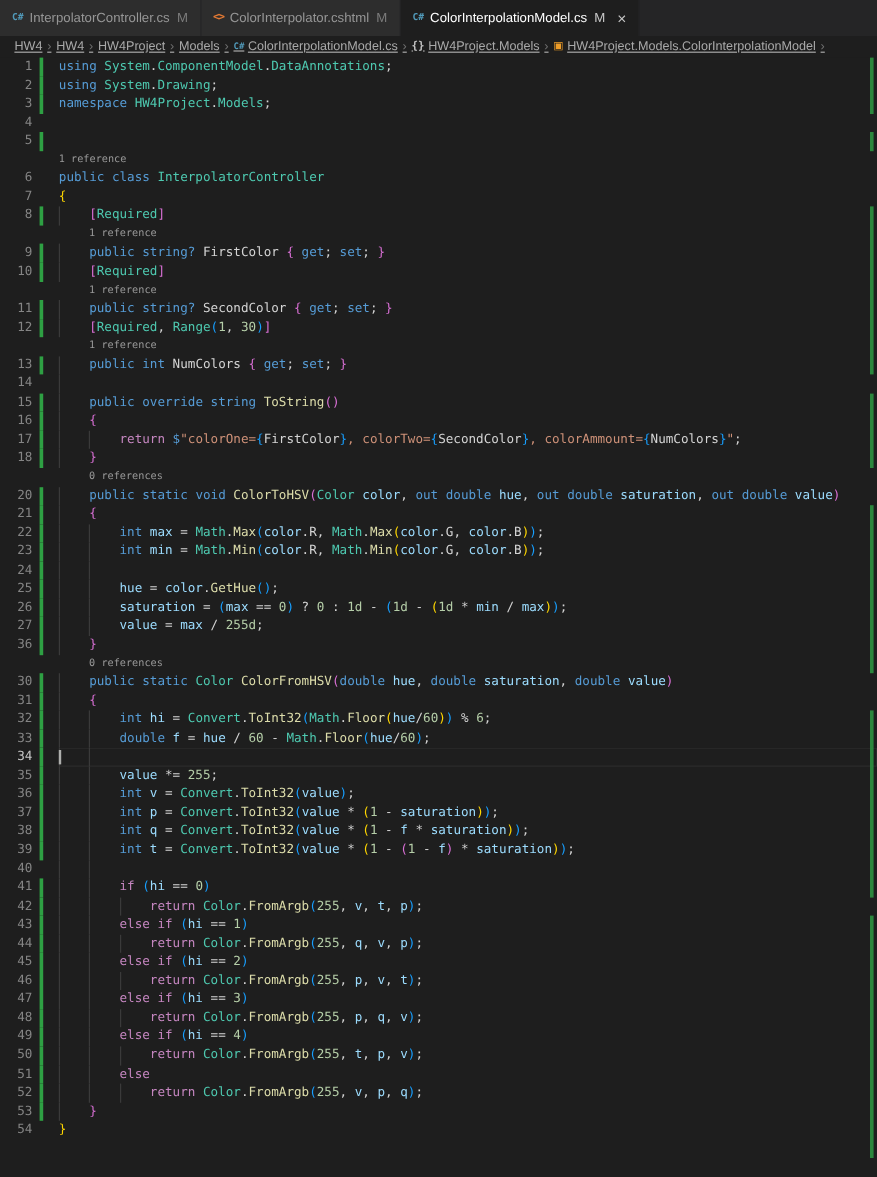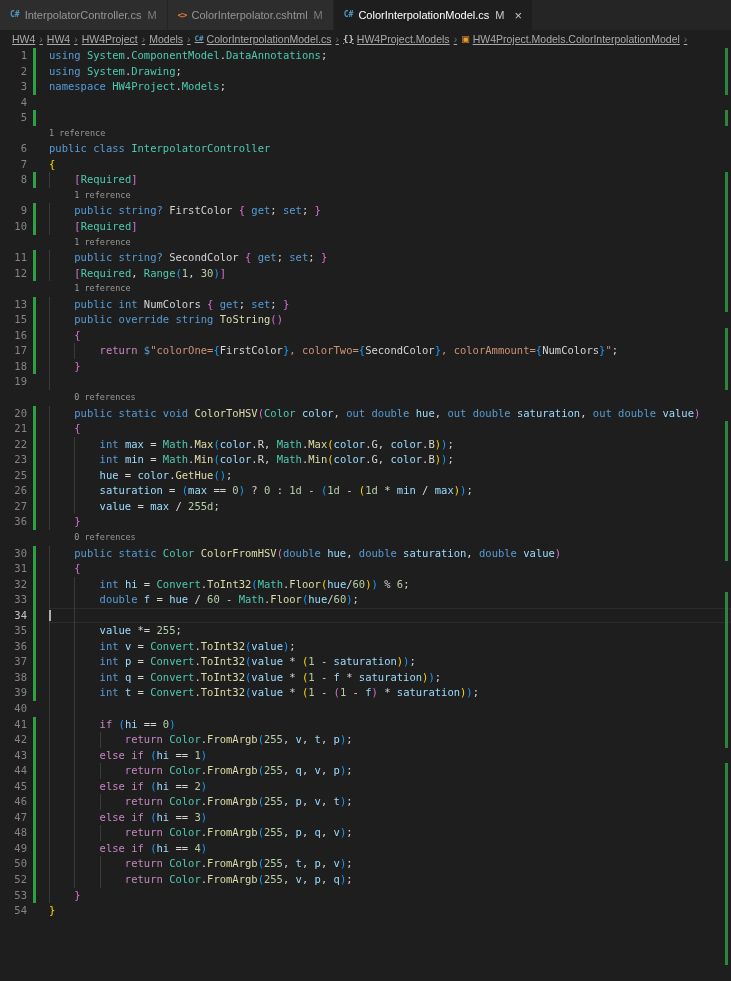--- a/index.html
+++ b/index.html
@@ -120,30 +120,31 @@
         <div class="row"><div class="num">7</div><div class="bar"></div><div class="content"><span class="seg-b1">{</span></div></div>
         <div class="row"><div class="num">8</div><div class="bar mod"></div><div class="content"><span class="guide" style="left: 0px;"></span><span class="seg-d">    </span><span class="seg-b2">[</span><span class="seg-t">Required</span><span class="seg-b2">]</span></div></div>
         <div class="row"><div class="num"></div><div class="bar"></div><div class="content lens" style="padding-left: 25.28px;">1 reference</div></div>
         <div class="row"><div class="num">9</div><div class="bar mod"></div><div class="content"><span class="guide" style="left: 0px;"></span><span class="seg-d">    </span><span class="seg-k">public </span><span class="seg-k">string</span><span class="seg-k">?</span><span class="seg-d"> FirstColor </span><span class="seg-b2">{ </span><span class="seg-k">get</span><span class="seg-d">; </span><span class="seg-k">set</span><span class="seg-d">; </span><span class="seg-b2">}</span></div></div>
         <div class="row"><div class="num">10</div><div class="bar mod"></div><div class="content"><span class="guide" style="left: 0px;"></span><span class="seg-d">    </span><span class="seg-b2">[</span><span class="seg-t">Required</span><span class="seg-b2">]</span></div></div>
         <div class="row"><div class="num"></div><div class="bar"></div><div class="content lens" style="padding-left: 25.28px;">1 reference</div></div>
         <div class="row"><div class="num">11</div><div class="bar mod"></div><div class="content"><span class="guide" style="left: 0px;"></span><span class="seg-d">    </span><span class="seg-k">public </span><span class="seg-k">string</span><span class="seg-k">?</span><span class="seg-d"> SecondColor </span><span class="seg-b2">{ </span><span class="seg-k">get</span><span class="seg-d">; </span><span class="seg-k">set</span><span class="seg-d">; </span><span class="seg-b2">}</span></div></div>
         <div class="row"><div class="num">12</div><div class="bar mod"></div><div class="content"><span class="guide" style="left: 0px;"></span><span class="seg-d">    </span><span class="seg-b2">[</span><span class="seg-t">Required</span><span class="seg-d">, </span><span class="seg-t">Range</span><span class="seg-b3">(</span><span class="seg-n">1</span><span class="seg-d">, </span><span class="seg-n">30</span><span class="seg-b3">)</span><span class="seg-b2">]</span></div></div>
         <div class="row"><div class="num"></div><div class="bar"></div><div class="content lens" style="padding-left: 25.28px;">1 reference</div></div>
         <div class="row"><div class="num">13</div><div class="bar mod"></div><div class="content"><span class="guide" style="left: 0px;"></span><span class="seg-d">    </span><span class="seg-k">public </span><span class="seg-k">int</span><span class="seg-d"> NumColors </span><span class="seg-b2">{ </span><span class="seg-k">get</span><span class="seg-d">; </span><span class="seg-k">set</span><span class="seg-d">; </span><span class="seg-b2">}</span></div></div>
+        <div class="row"><div class="num">14</div><div class="bar"></div><div class="content"><span class="guide" style="left: 0px;"></span><span class="seg-d">    </span></div></div>
         <div class="row"><div class="num">15</div><div class="bar mod"></div><div class="content"><span class="guide" style="left: 0px;"></span><span class="seg-d">    </span><span class="seg-k">public </span><span class="seg-k">override </span><span class="seg-k">string </span><span class="seg-m">ToString</span><span class="seg-b2">()</span></div></div>
         <div class="row"><div class="num">16</div><div class="bar mod"></div><div class="content"><span class="guide" style="left: 0px;"></span><span class="seg-d">    </span><span class="seg-b2">{</span></div></div>
         <div class="row"><div class="num">17</div><div class="bar mod"></div><div class="content"><span class="guide" style="left: 0px;"></span><span class="guide" style="left: 25.28px;"></span><span class="seg-d">        </span><span class="seg-c">return </span><span class="seg-k">$</span><span class="seg-s">"colorOne=</span><span class="seg-b3">{</span><span class="seg-d">FirstColor</span><span class="seg-b3">}</span><span class="seg-s">, colorTwo=</span><span class="seg-b3">{</span><span class="seg-d">SecondColor</span><span class="seg-b3">}</span><span class="seg-s">, colorAmmount=</span><span class="seg-b3">{</span><span class="seg-d">NumColors</span><span class="seg-b3">}</span><span class="seg-s">"</span><span class="seg-d">;</span></div></div>
         <div class="row"><div class="num">18</div><div class="bar mod"></div><div class="content"><span class="guide" style="left: 0px;"></span><span class="seg-d">    </span><span class="seg-b2">}</span></div></div>
-        <div class="row"><div class="num">19</div><div class="bar"></div><div class="content"><span class="guide" style="left: 0px;"></span><span class="seg-d">    </span></div></div>
         <div class="row"><div class="num"></div><div class="bar"></div><div class="content lens" style="padding-left: 25.28px;">0 references</div></div>
         <div class="row"><div class="num">20</div><div class="bar mod"></div><div class="content"><span class="guide" style="left: 0px;"></span><span class="seg-d">    </span><span class="seg-k">public </span><span class="seg-k">static </span><span class="seg-k">void </span><span class="seg-m">ColorToHSV</span><span class="seg-b2">(</span><span class="seg-t">Color </span><span class="seg-v">color</span><span class="seg-d">, </span><span class="seg-k">out </span><span class="seg-k">double </span><span class="seg-v">hue</span><span class="seg-d">, </span><span class="seg-k">out </span><span class="seg-k">double </span><span class="seg-v">saturation</span><span class="seg-d">, </span><span class="seg-k">out </span><span class="seg-k">double </span><span class="seg-v">value</span><span class="seg-b2">)</span></div></div>
         <div class="row"><div class="num">21</div><div class="bar mod"></div><div class="content"><span class="guide" style="left: 0px;"></span><span class="seg-d">    </span><span class="seg-b2">{</span></div></div>
         <div class="row"><div class="num">22</div><div class="bar mod"></div><div class="content"><span class="guide" style="left: 0px;"></span><span class="guide" style="left: 25.28px;"></span><span class="seg-d">        </span><span class="seg-k">int </span><span class="seg-v">max</span><span class="seg-d"> = </span><span class="seg-t">Math</span><span class="seg-d">.</span><span class="seg-m">Max</span><span class="seg-b3">(</span><span class="seg-v">color</span><span class="seg-d">.R, </span><span class="seg-t">Math</span><span class="seg-d">.</span><span class="seg-m">Max</span><span class="seg-b1">(</span><span class="seg-v">color</span><span class="seg-d">.G, </span><span class="seg-v">color</span><span class="seg-d">.B</span><span class="seg-b1">)</span><span class="seg-b3">)</span><span class="seg-d">;</span></div></div>
         <div class="row"><div class="num">23</div><div class="bar mod"></div><div class="content"><span class="guide" style="left: 0px;"></span><span class="guide" style="left: 25.28px;"></span><span class="seg-d">        </span><span class="seg-k">int </span><span class="seg-v">min</span><span class="seg-d"> = </span><span class="seg-t">Math</span><span class="seg-d">.</span><span class="seg-m">Min</span><span class="seg-b3">(</span><span class="seg-v">color</span><span class="seg-d">.R, </span><span class="seg-t">Math</span><span class="seg-d">.</span><span class="seg-m">Min</span><span class="seg-b1">(</span><span class="seg-v">color</span><span class="seg-d">.G, </span><span class="seg-v">color</span><span class="seg-d">.B</span><span class="seg-b1">)</span><span class="seg-b3">)</span><span class="seg-d">;</span></div></div>
+        <div class="row"><div class="num">24</div><div class="bar mod"></div><div class="content"><span class="guide" style="left: 0px;"></span><span class="guide" style="left: 25.28px;"></span><span class="seg-d">        </span></div></div>
         <div class="row"><div class="num">25</div><div class="bar mod"></div><div class="content"><span class="guide" style="left: 0px;"></span><span class="guide" style="left: 25.28px;"></span><span class="seg-d">        </span><span class="seg-v">hue</span><span class="seg-d"> = </span><span class="seg-v">color</span><span class="seg-d">.</span><span class="seg-m">GetHue</span><span class="seg-b3">()</span><span class="seg-d">;</span></div></div>
         <div class="row"><div class="num">26</div><div class="bar mod"></div><div class="content"><span class="guide" style="left: 0px;"></span><span class="guide" style="left: 25.28px;"></span><span class="seg-d">        </span><span class="seg-v">saturation</span><span class="seg-d"> = </span><span class="seg-b3">(</span><span class="seg-v">max</span><span class="seg-d"> == </span><span class="seg-n">0</span><span class="seg-b3">)</span><span class="seg-d"> ? </span><span class="seg-n">0</span><span class="seg-d"> : </span><span class="seg-n">1d</span><span class="seg-d"> - </span><span class="seg-b3">(</span><span class="seg-n">1d</span><span class="seg-d"> - </span><span class="seg-b1">(</span><span class="seg-n">1d</span><span class="seg-d"> * </span><span class="seg-v">min</span><span class="seg-d"> / </span><span class="seg-v">max</span><span class="seg-b1">)</span><span class="seg-b3">)</span><span class="seg-d">;</span></div></div>
         <div class="row"><div class="num">27</div><div class="bar mod"></div><div class="content"><span class="guide" style="left: 0px;"></span><span class="guide" style="left: 25.28px;"></span><span class="seg-d">        </span><span class="seg-v">value</span><span class="seg-d"> = </span><span class="seg-v">max</span><span class="seg-d"> / </span><span class="seg-n">255d</span><span class="seg-d">;</span></div></div>
         <div class="row"><div class="num">36</div><div class="bar mod"></div><div class="content"><span class="guide" style="left: 0px;"></span><span class="seg-d">    </span><span class="seg-b2">}</span></div></div>
         <div class="row"><div class="num"></div><div class="bar"></div><div class="content lens" style="padding-left: 25.28px;">0 references</div></div>
         <div class="row"><div class="num">30</div><div class="bar mod"></div><div class="content"><span class="guide" style="left: 0px;"></span><span class="seg-d">    </span><span class="seg-k">public </span><span class="seg-k">static </span><span class="seg-t">Color </span><span class="seg-m">ColorFromHSV</span><span class="seg-b2">(</span><span class="seg-k">double </span><span class="seg-v">hue</span><span class="seg-d">, </span><span class="seg-k">double </span><span class="seg-v">saturation</span><span class="seg-d">, </span><span class="seg-k">double </span><span class="seg-v">value</span><span class="seg-b2">)</span></div></div>
         <div class="row"><div class="num">31</div><div class="bar mod"></div><div class="content"><span class="guide" style="left: 0px;"></span><span class="seg-d">    </span><span class="seg-b2">{</span></div></div>
         <div class="row"><div class="num">32</div><div class="bar mod"></div><div class="content"><span class="guide" style="left: 0px;"></span><span class="guide" style="left: 25.28px;"></span><span class="seg-d">        </span><span class="seg-k">int </span><span class="seg-v">hi</span><span class="seg-d"> = </span><span class="seg-t">Convert</span><span class="seg-d">.</span><span class="seg-m">ToInt32</span><span class="seg-b3">(</span><span class="seg-t">Math</span><span class="seg-d">.</span><span class="seg-m">Floor</span><span class="seg-b1">(</span><span class="seg-v">hue</span><span class="seg-d">/</span><span class="seg-n">60</span><span class="seg-b1">)</span><span class="seg-b3">)</span><span class="seg-d"> % </span><span class="seg-n">6</span><span class="seg-d">;</span></div></div>
         <div class="row"><div class="num">33</div><div class="bar mod"></div><div class="content"><span class="guide" style="left: 0px;"></span><span class="guide" style="left: 25.28px;"></span><span class="seg-d">        </span><span class="seg-k">double </span><span class="seg-v">f</span><span class="seg-d"> = </span><span class="seg-v">hue</span><span class="seg-d"> / </span><span class="seg-n">60</span><span class="seg-d"> - </span><span class="seg-t">Math</span><span class="seg-d">.</span><span class="seg-m">Floor</span><span class="seg-b3">(</span><span class="seg-v">hue</span><span class="seg-d">/</span><span class="seg-n">60</span><span class="seg-b3">)</span><span class="seg-d">;</span></div></div>
         <div class="row current"><div class="num">34</div><div class="bar mod"></div><div class="content"><span class="guide" style="left: 0px;"></span><span class="guide" style="left: 25.28px;"></span><span class="seg-d">        </span><span class="cursor"></span></div></div>
@@ -156,20 +157,21 @@
         <div class="row"><div class="num">41</div><div class="bar mod"></div><div class="content"><span class="guide" style="left: 0px;"></span><span class="guide" style="left: 25.28px;"></span><span class="seg-d">        </span><span class="seg-c">if </span><span class="seg-b3">(</span><span class="seg-v">hi</span><span class="seg-d"> == </span><span class="seg-n">0</span><span class="seg-b3">)</span></div></div>
         <div class="row"><div class="num">42</div><div class="bar mod"></div><div class="content"><span class="guide" style="left: 0px;"></span><span class="guide" style="left: 25.28px;"></span><span class="guide" style="left: 50.56px;"></span><span class="seg-d">            </span><span class="seg-c">return </span><span class="seg-t">Color</span><span class="seg-d">.</span><span class="seg-m">FromArgb</span><span class="seg-b3">(</span><span class="seg-n">255</span><span class="seg-d">, </span><span class="seg-v">v</span><span class="seg-d">, </span><span class="seg-v">t</span><span class="seg-d">, </span><span class="seg-v">p</span><span class="seg-b3">)</span><span class="seg-d">;</span></div></div>
         <div class="row"><div class="num">43</div><div class="bar mod"></div><div class="content"><span class="guide" style="left: 0px;"></span><span class="guide" style="left: 25.28px;"></span><span class="seg-d">        </span><span class="seg-c">else if </span><span class="seg-b3">(</span><span class="seg-v">hi</span><span class="seg-d"> == </span><span class="seg-n">1</span><span class="seg-b3">)</span></div></div>
         <div class="row"><div class="num">44</div><div class="bar mod"></div><div class="content"><span class="guide" style="left: 0px;"></span><span class="guide" style="left: 25.28px;"></span><span class="guide" style="left: 50.56px;"></span><span class="seg-d">            </span><span class="seg-c">return </span><span class="seg-t">Color</span><span class="seg-d">.</span><span class="seg-m">FromArgb</span><span class="seg-b3">(</span><span class="seg-n">255</span><span class="seg-d">, </span><span class="seg-v">q</span><span class="seg-d">, </span><span class="seg-v">v</span><span class="seg-d">, </span><span class="seg-v">p</span><span class="seg-b3">)</span><span class="seg-d">;</span></div></div>
         <div class="row"><div class="num">45</div><div class="bar mod"></div><div class="content"><span class="guide" style="left: 0px;"></span><span class="guide" style="left: 25.28px;"></span><span class="seg-d">        </span><span class="seg-c">else if </span><span class="seg-b3">(</span><span class="seg-v">hi</span><span class="seg-d"> == </span><span class="seg-n">2</span><span class="seg-b3">)</span></div></div>
         <div class="row"><div class="num">46</div><div class="bar mod"></div><div class="content"><span class="guide" style="left: 0px;"></span><span class="guide" style="left: 25.28px;"></span><span class="guide" style="left: 50.56px;"></span><span class="seg-d">            </span><span class="seg-c">return </span><span class="seg-t">Color</span><span class="seg-d">.</span><span class="seg-m">FromArgb</span><span class="seg-b3">(</span><span class="seg-n">255</span><span class="seg-d">, </span><span class="seg-v">p</span><span class="seg-d">, </span><span class="seg-v">v</span><span class="seg-d">, </span><span class="seg-v">t</span><span class="seg-b3">)</span><span class="seg-d">;</span></div></div>
         <div class="row"><div class="num">47</div><div class="bar mod"></div><div class="content"><span class="guide" style="left: 0px;"></span><span class="guide" style="left: 25.28px;"></span><span class="seg-d">        </span><span class="seg-c">else if </span><span class="seg-b3">(</span><span class="seg-v">hi</span><span class="seg-d"> == </span><span class="seg-n">3</span><span class="seg-b3">)</span></div></div>
         <div class="row"><div class="num">48</div><div class="bar mod"></div><div class="content"><span class="guide" style="left: 0px;"></span><span class="guide" style="left: 25.28px;"></span><span class="guide" style="left: 50.56px;"></span><span class="seg-d">            </span><span class="seg-c">return </span><span class="seg-t">Color</span><span class="seg-d">.</span><span class="seg-m">FromArgb</span><span class="seg-b3">(</span><span class="seg-n">255</span><span class="seg-d">, </span><span class="seg-v">p</span><span class="seg-d">, </span><span class="seg-v">q</span><span class="seg-d">, </span><span class="seg-v">v</span><span class="seg-b3">)</span><span class="seg-d">;</span></div></div>
         <div class="row"><div class="num">49</div><div class="bar mod"></div><div class="content"><span class="guide" style="left: 0px;"></span><span class="guide" style="left: 25.28px;"></span><span class="seg-d">        </span><span class="seg-c">else if </span><span class="seg-b3">(</span><span class="seg-v">hi</span><span class="seg-d"> == </span><span class="seg-n">4</span><span class="seg-b3">)</span></div></div>
         <div class="row"><div class="num">50</div><div class="bar mod"></div><div class="content"><span class="guide" style="left: 0px;"></span><span class="guide" style="left: 25.28px;"></span><span class="guide" style="left: 50.56px;"></span><span class="seg-d">            </span><span class="seg-c">return </span><span class="seg-t">Color</span><span class="seg-d">.</span><span class="seg-m">FromArgb</span><span class="seg-b3">(</span><span class="seg-n">255</span><span class="seg-d">, </span><span class="seg-v">t</span><span class="seg-d">, </span><span class="seg-v">p</span><span class="seg-d">, </span><span class="seg-v">v</span><span class="seg-b3">)</span><span class="seg-d">;</span></div></div>
+        <div class="row"><div class="num">51</div><div class="bar mod"></div><div class="content"><span class="guide" style="left: 0px;"></span><span class="guide" style="left: 25.28px;"></span><span class="seg-d">        </span><span class="seg-c">else</span></div></div>
         <div class="row"><div class="num">52</div><div class="bar mod"></div><div class="content"><span class="guide" style="left: 0px;"></span><span class="guide" style="left: 25.28px;"></span><span class="guide" style="left: 50.56px;"></span><span class="seg-d">            </span><span class="seg-c">return </span><span class="seg-t">Color</span><span class="seg-d">.</span><span class="seg-m">FromArgb</span><span class="seg-b3">(</span><span class="seg-n">255</span><span class="seg-d">, </span><span class="seg-v">v</span><span class="seg-d">, </span><span class="seg-v">p</span><span class="seg-d">, </span><span class="seg-v">q</span><span class="seg-b3">)</span><span class="seg-d">;</span></div></div>
         <div class="row"><div class="num">53</div><div class="bar mod"></div><div class="content"><span class="guide" style="left: 0px;"></span><span class="seg-d">    </span><span class="seg-b2">}</span></div></div>
         <div class="row"><div class="num">54</div><div class="bar"></div><div class="content"><span class="seg-b1">}</span></div></div>
       </div>
     <div class="ruler">
         <div class="ruler-mark" style="top: 0%; height: 5%;"></div>
         <div class="ruler-mark" style="top: 6.66667%; height: 1.66667%;"></div>
         <div class="ruler-mark" style="top: 13.3333%; height: 15%;"></div>
         <div class="ruler-mark" style="top: 30%; height: 6.66667%;"></div>
         <div class="ruler-mark" style="top: 40%; height: 15%;"></div>

